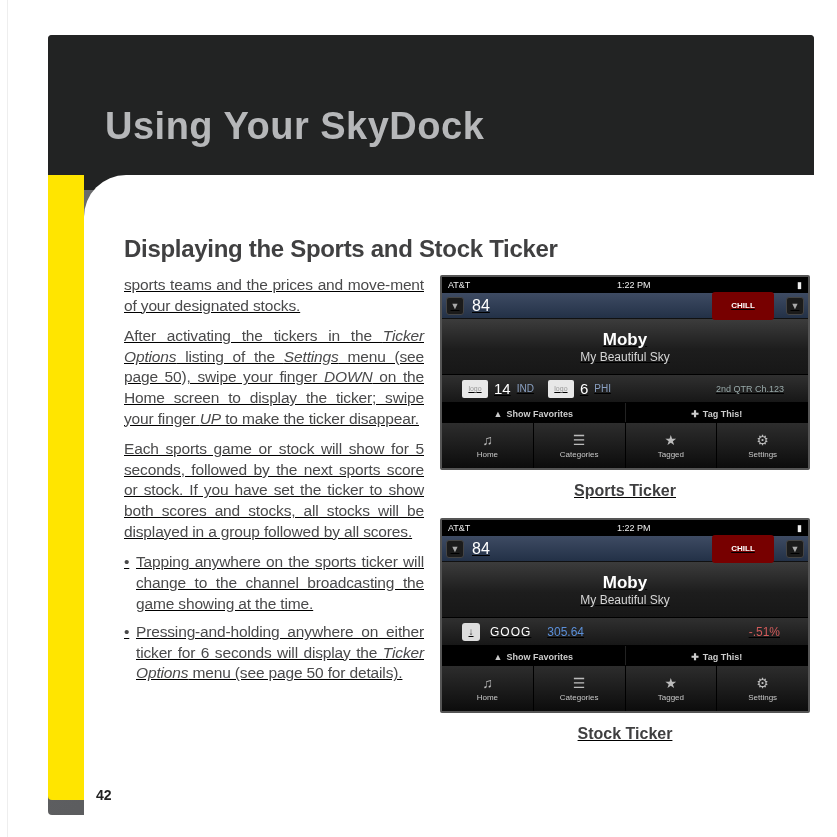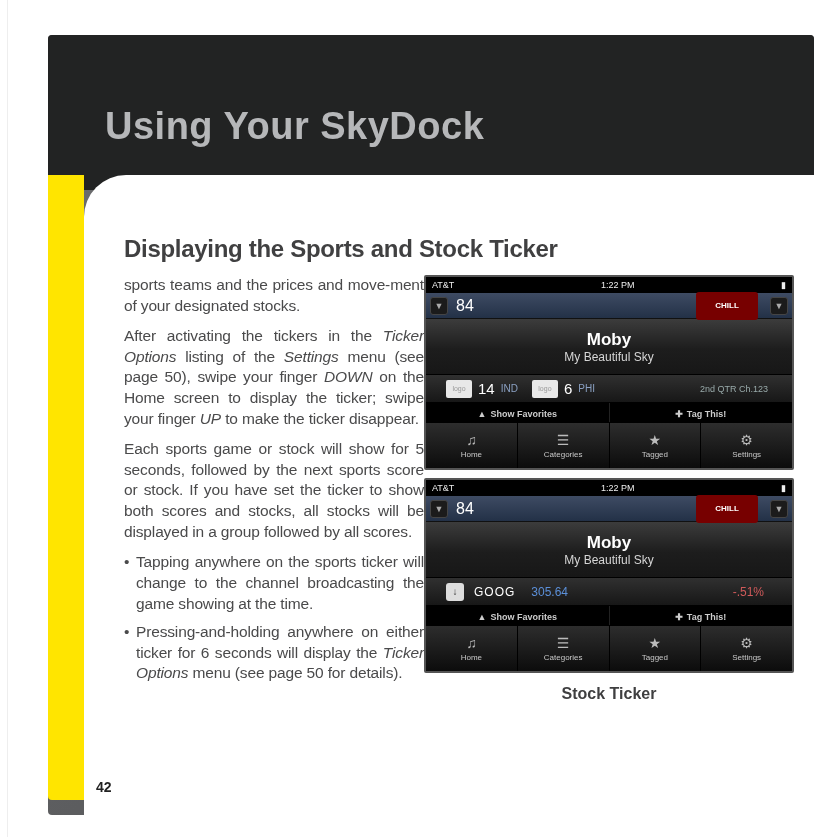--- a/index.html
+++ b/index.html
@@ -67,20 +67,22 @@
   }
   .body-lead {
     color: #4a4a4b;
     font-size: 15.5px;
     line-height: 1.35;
     letter-spacing: -0.15px;
     margin-bottom: 8px;
   }
   .two-col {
     display: flex;
+    gap: 16px;
+    text-decoration: underline;
   }
   .left-col {
     flex: 0 0 300px;
     color: #4a4a4b;
     font-size: 15.5px;
     line-height: 1.33;
     letter-spacing: -0.15px;
   }
   .left-col p { margin-bottom: 10px; text-align: justify; }
   .left-col .bullet { display: flex; margin-bottom: 8px; text-align: justify; }
@@ -95,21 +97,21 @@
   .figure-caption {
     text-align: center;
     font-weight: 700;
     color: #3f3f40;
     font-size: 16px;
     margin: 4px 0 10px;
   }
   .page-num {
     position: absolute;
     left: 48px;
-    bottom: 20px;
+    bottom: 12px;
     color: #222;
     font-weight: 700;
     font-size: 14px;
     z-index: 10;
   }
   .italic { font-style: italic; }
   
   .mock {
     width: 370px;
     height: 195px;
@@ -318,20 +320,21 @@
             <div class="tab">
                 <span class="ti">★</span>
                 <span>Tagged</span>
               </div>
             <div class="tab">
                 <span class="ti">⚙</span>
                 <span>Settings</span>
               </div>
           </div>
         </div>
+        <div class="figure-caption">Sports Ticker</div>
 
         <div class="mock">
           <div class="statusbar">
             <span>AT&amp;T</span>
             <span>1:22 PM</span>
             <span>▮</span>
           </div>
           <div class="topbar">
             <div class="arrow-btn">▼</div>
             <span class="ch">84</span>

